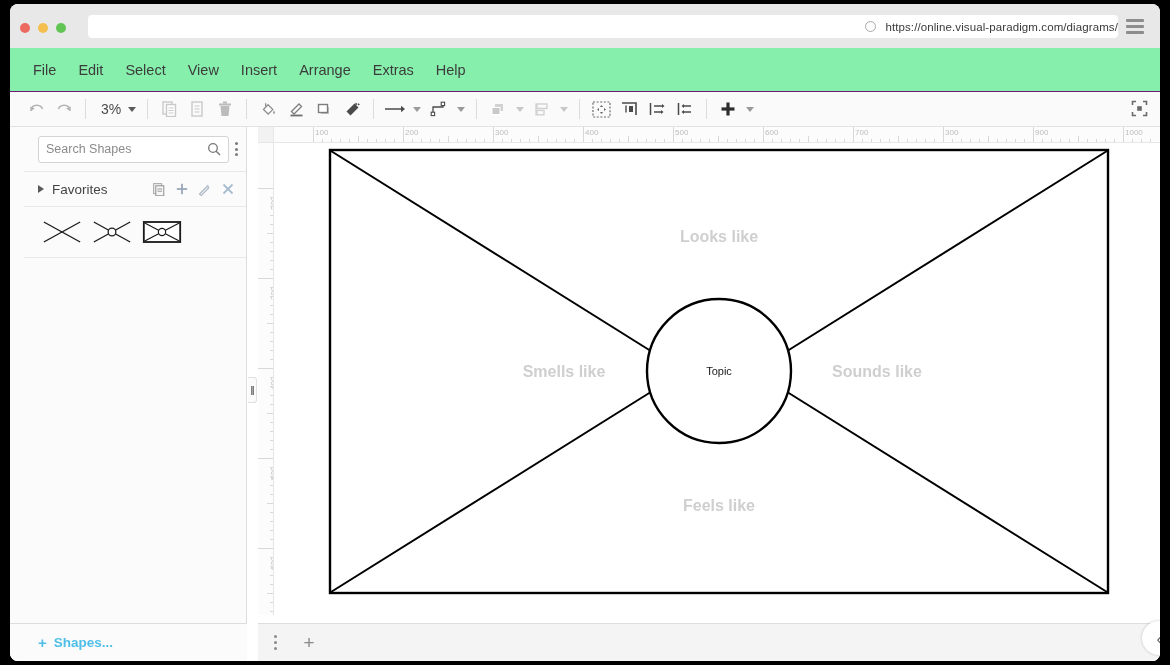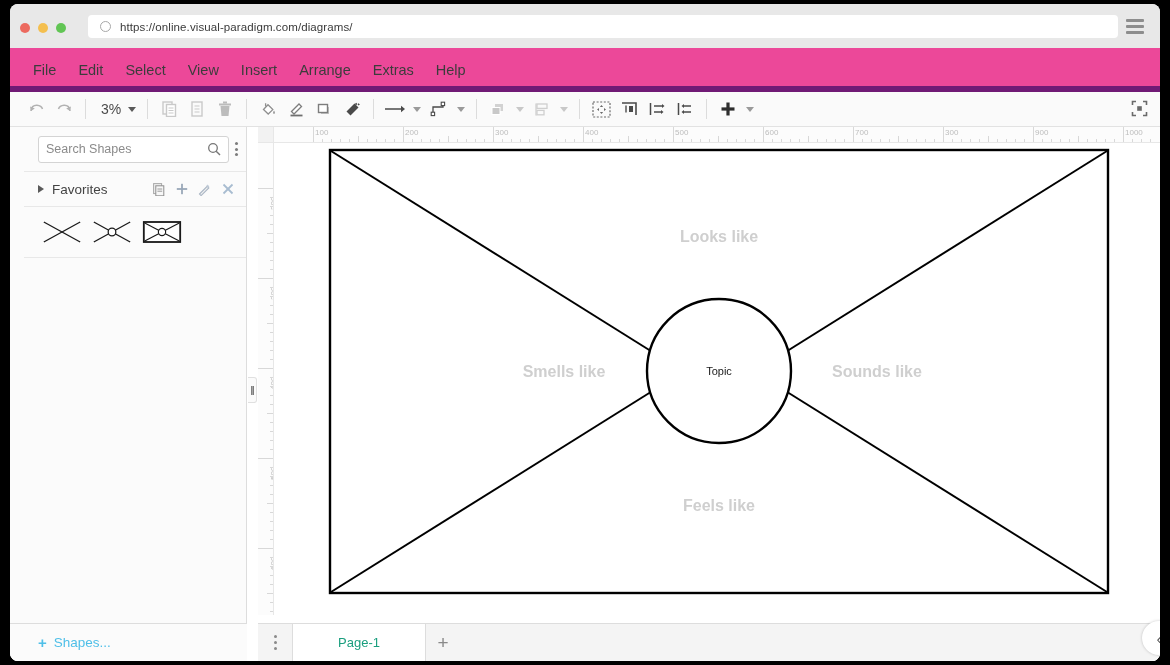--- a/index.html
+++ b/index.html
@@ -23,40 +23,40 @@
     background: #e8e8e8;
   }
   .dots { position: absolute; left: 10px; top: 19px; display: flex; gap: 8px; }
   .dot { width: 10px; height: 10px; border-radius: 50%; }
   .dot.r { background: #ec6a5f; }
   .dot.y { background: #f4bf4f; }
   .dot.g { background: #61c554; }
   .urlbar {
     position: absolute; left: 78px; top: 11px; width: 1030px; height: 23px;
     background: #fff; border-radius: 4px;
-    display: flex; align-items: center;
+    display: flex; align-items: center; justify-content: flex-end;
   }
   .url-ico {
     width: 11px; height: 11px; border: 1.4px solid #a8a8a8; border-radius: 50%;
     margin-left: 12px; flex: 0 0 auto;
   }
   .url-text {
     margin-left: 9px; font-size: 11.5px; color: #3a3a3a; letter-spacing: .1px;
     white-space: nowrap;
   }
   .hamburger {
     position: absolute; right: 16px; top: 15px; width: 18px; height: 15px;
     display: flex; flex-direction: column; justify-content: space-between;
   }
   .hamburger i { display: block; height: 3px; background: #8d8d8d; border-radius: 1px; }
 
   
   .menubar {
     position: absolute; left: 0; top: 44px; width: 1150px; height: 44px;
-    background: #ec4899; border-bottom: 6px solid #701a75;
+    background: #86efac; border-bottom: 1px solid #701a75;
   }
   .menus { position: absolute; left: 12px; top: 0; height: 44px; display: flex; align-items: center; }
   .menu-item {
     font-size: 14.5px; color: #3c3c3c; padding: 4px 11px; cursor: default;
     white-space: nowrap;
   }
   .vplogo {
     position: absolute; right: 10px; top: 9px; display: flex; align-items: center; gap: 4px;
   }
   .vplogo .globe { width: 26px; height: 26px; flex: 0 0 auto; }
@@ -131,21 +131,21 @@
     height: 52px; display: flex; align-items: center; gap: 10px; padding-left: 18px;
     background: #fbfbfb;
   }
   .shapeth { width: 40px; height: 26px; }
   .shapes-footer {
     position: absolute; left: 0; bottom: 0; width: 237px; height: 38px;
     border-top: 1px solid #ddd; background: #fbfbfb;
     display: flex; align-items: center; padding-left: 28px; gap: 7px;
   }
   .shapes-footer .plus { color: #4fbfe8; font-size: 15px; font-weight: bold; line-height: 1; }
-  .shapes-footer .lbl { color: #4fbfe8; font-size: 13.5px; }
+  .shapes-footer .lbl { color: #4fbfe8; font-size: 13.5px; font-weight: bold; }
 
   
   .splitter {
     position: absolute; left: 238px; top: 373px; width: 9px; height: 26px;
     background: #fbfbfb; border: 1px solid #e0e0e0; border-left: 0;
     border-radius: 0 3px 3px 0; display: flex; align-items: center; justify-content: center;
   }
   .splitter span { font-size: 9px; color: #666; letter-spacing: -1px; font-weight: bold; }
 
   
@@ -659,18 +659,17 @@
       <div class="hscroll-thumb"></div>
     </div>
   </div>
 
   <div class="bottombar">
     <div class="bb-kebab">
         <i></i>
         <i></i>
         <i></i>
       </div>
-    <div class="pagetab">Page-1</div>
     <div class="addpage">+</div>
     <div class="collapse-btn">‹</div>
   </div>
 
 </div>
 
 </body></html>

